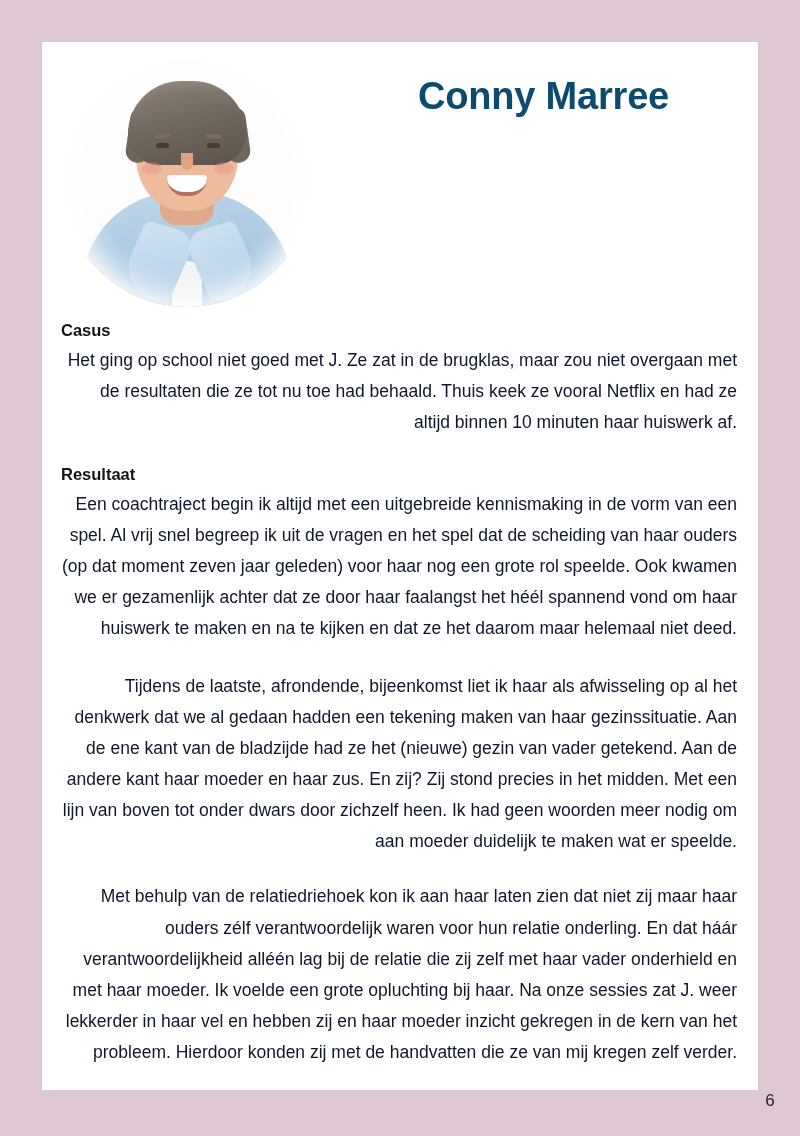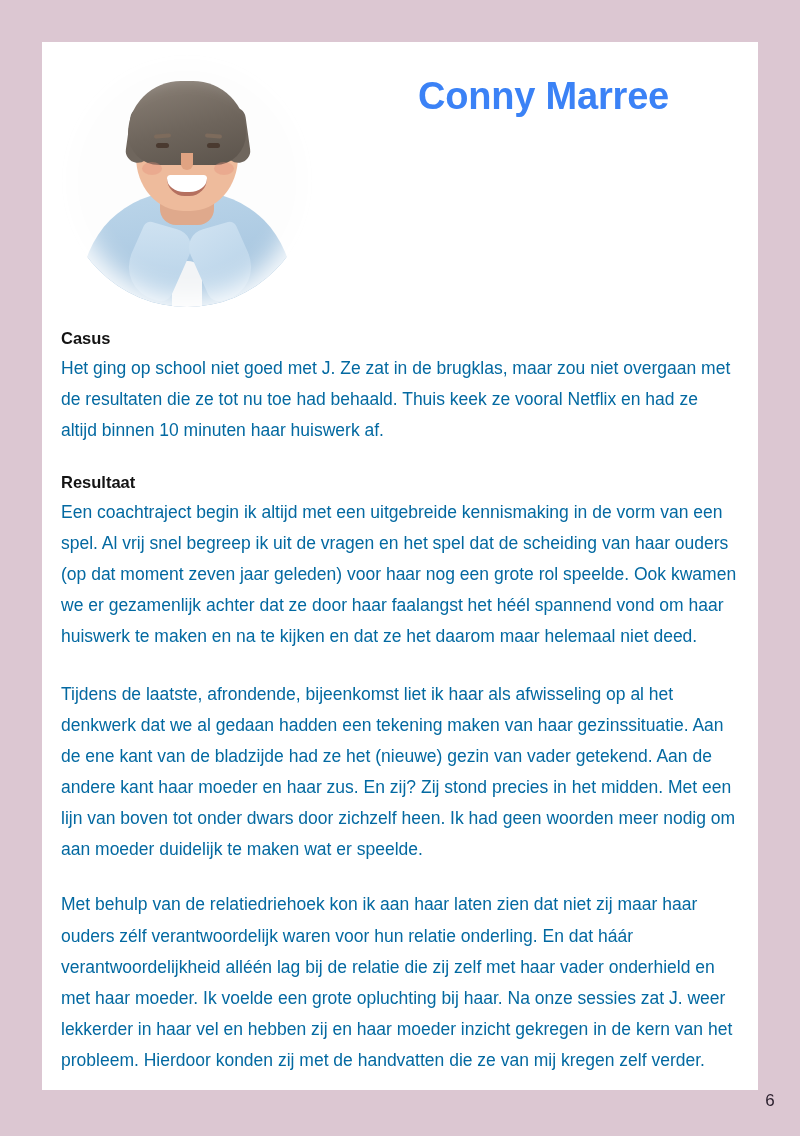--- a/index.html
+++ b/index.html
@@ -193,58 +193,58 @@
     left: 376px;
     top: 0;
     right: 0;
   }
   #doc-title {
     margin: 0;
     padding-top: 34px;
     font-size: 38px;
     font-weight: bold;
     letter-spacing: -0.2px;
-    color: #3b82f6;
+    color: #0c4a6e;
     line-height: 1.1;
     white-space: nowrap;
   }
   #doc-subtitle {
     margin: 0;
     padding-top: 38px;
     font-size: 21px;
     font-weight: normal;
     color: #2b2b2b;
     line-height: 1.2;
     white-space: nowrap;
   }
 
   
   #content {
     position: absolute;
     left: 19px;
     top: 276px;
     width: 676px;
   }
-  .section { margin: 8px 0 24px 0; }
+  .section { margin: 0 0 24px 0; }
   .section:last-child { margin-bottom: 0; }
 
   .section-heading {
     margin: 0 0 2px 0;
     font-size: 16.5px;
     font-weight: bold;
     color: #141414;
     line-height: 1.5;
   }
   .para {
     margin: 0;
     font-size: 17.5px;
     font-weight: normal;
-    color: #0369a1;
+    color: #0f172a;
     line-height: 1.78;
-    text-align: left;
+    text-align: right;
   }
   .para + .para { margin-top: 26px; }
 
   
   #page-number {
     position: absolute;
     right: 18px;
     top: 1092px;
     width: 24px;
     text-align: center;

